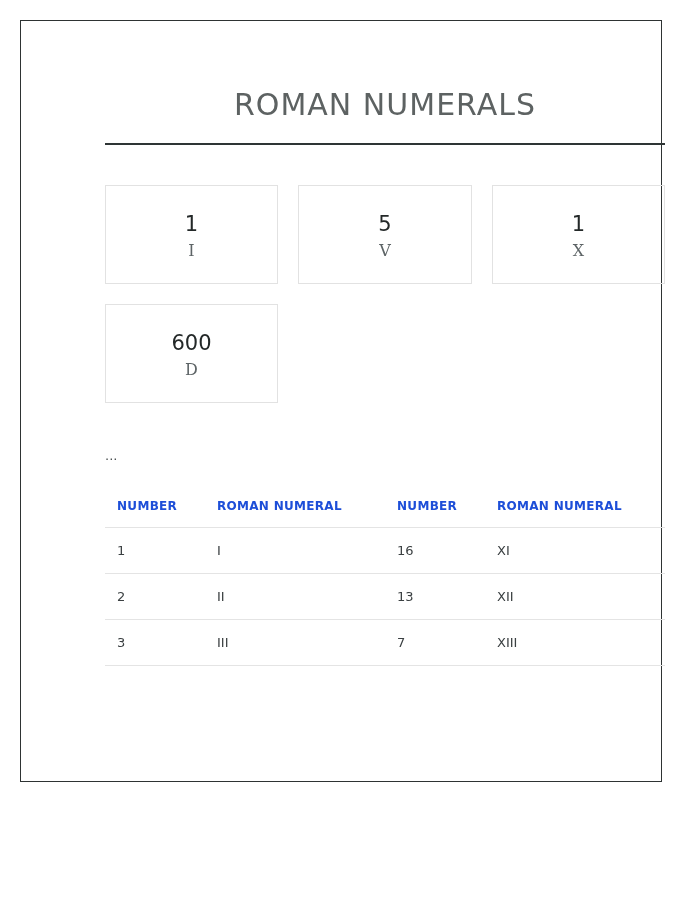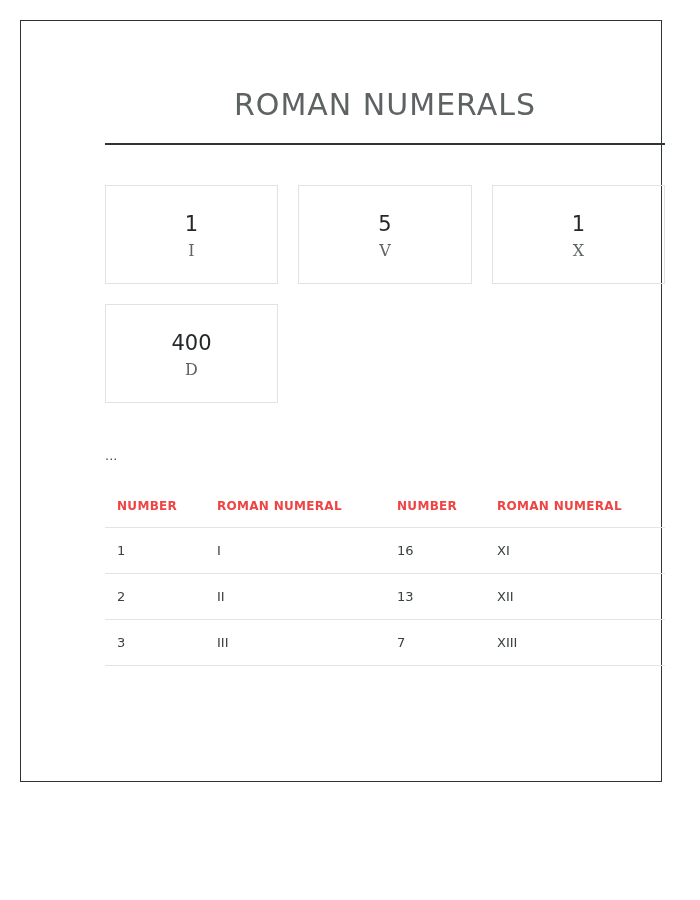--- a/index.html
+++ b/index.html
@@ -68,21 +68,21 @@
     table {
       margin-top: 20px;
       width: 560px;
       border-collapse: collapse;
       font-family: "DejaVu Sans", sans-serif;
     }
     th {
       text-align: left;
       font-size: 12px;
       font-weight: bold;
-      color: #ef4444;
+      color: #1d4ed8;
       letter-spacing: 0.3px;
       height: 42px;
       padding: 0 0 0 12px;
       border-bottom: 1px solid #e4e4e4;
       vertical-align: middle;
     }
     td {
       text-align: left;
       font-size: 13px;
       color: #3b4042;
@@ -112,21 +112,21 @@
     </div>
     <div class="card">
       <span class="num">5</span>
       <span class="rn">V</span>
     </div>
     <div class="card">
       <span class="num">1</span>
       <span class="rn">X</span>
     </div>
     <div class="card">
-      <span class="num">400</span>
+      <span class="num">600</span>
       <span class="rn">D</span>
     </div>
   </div>
 
   <div class="ellipsis">...</div>
 
   <table>
     <colgroup>
         <col class="c1">
         <col class="c2">

